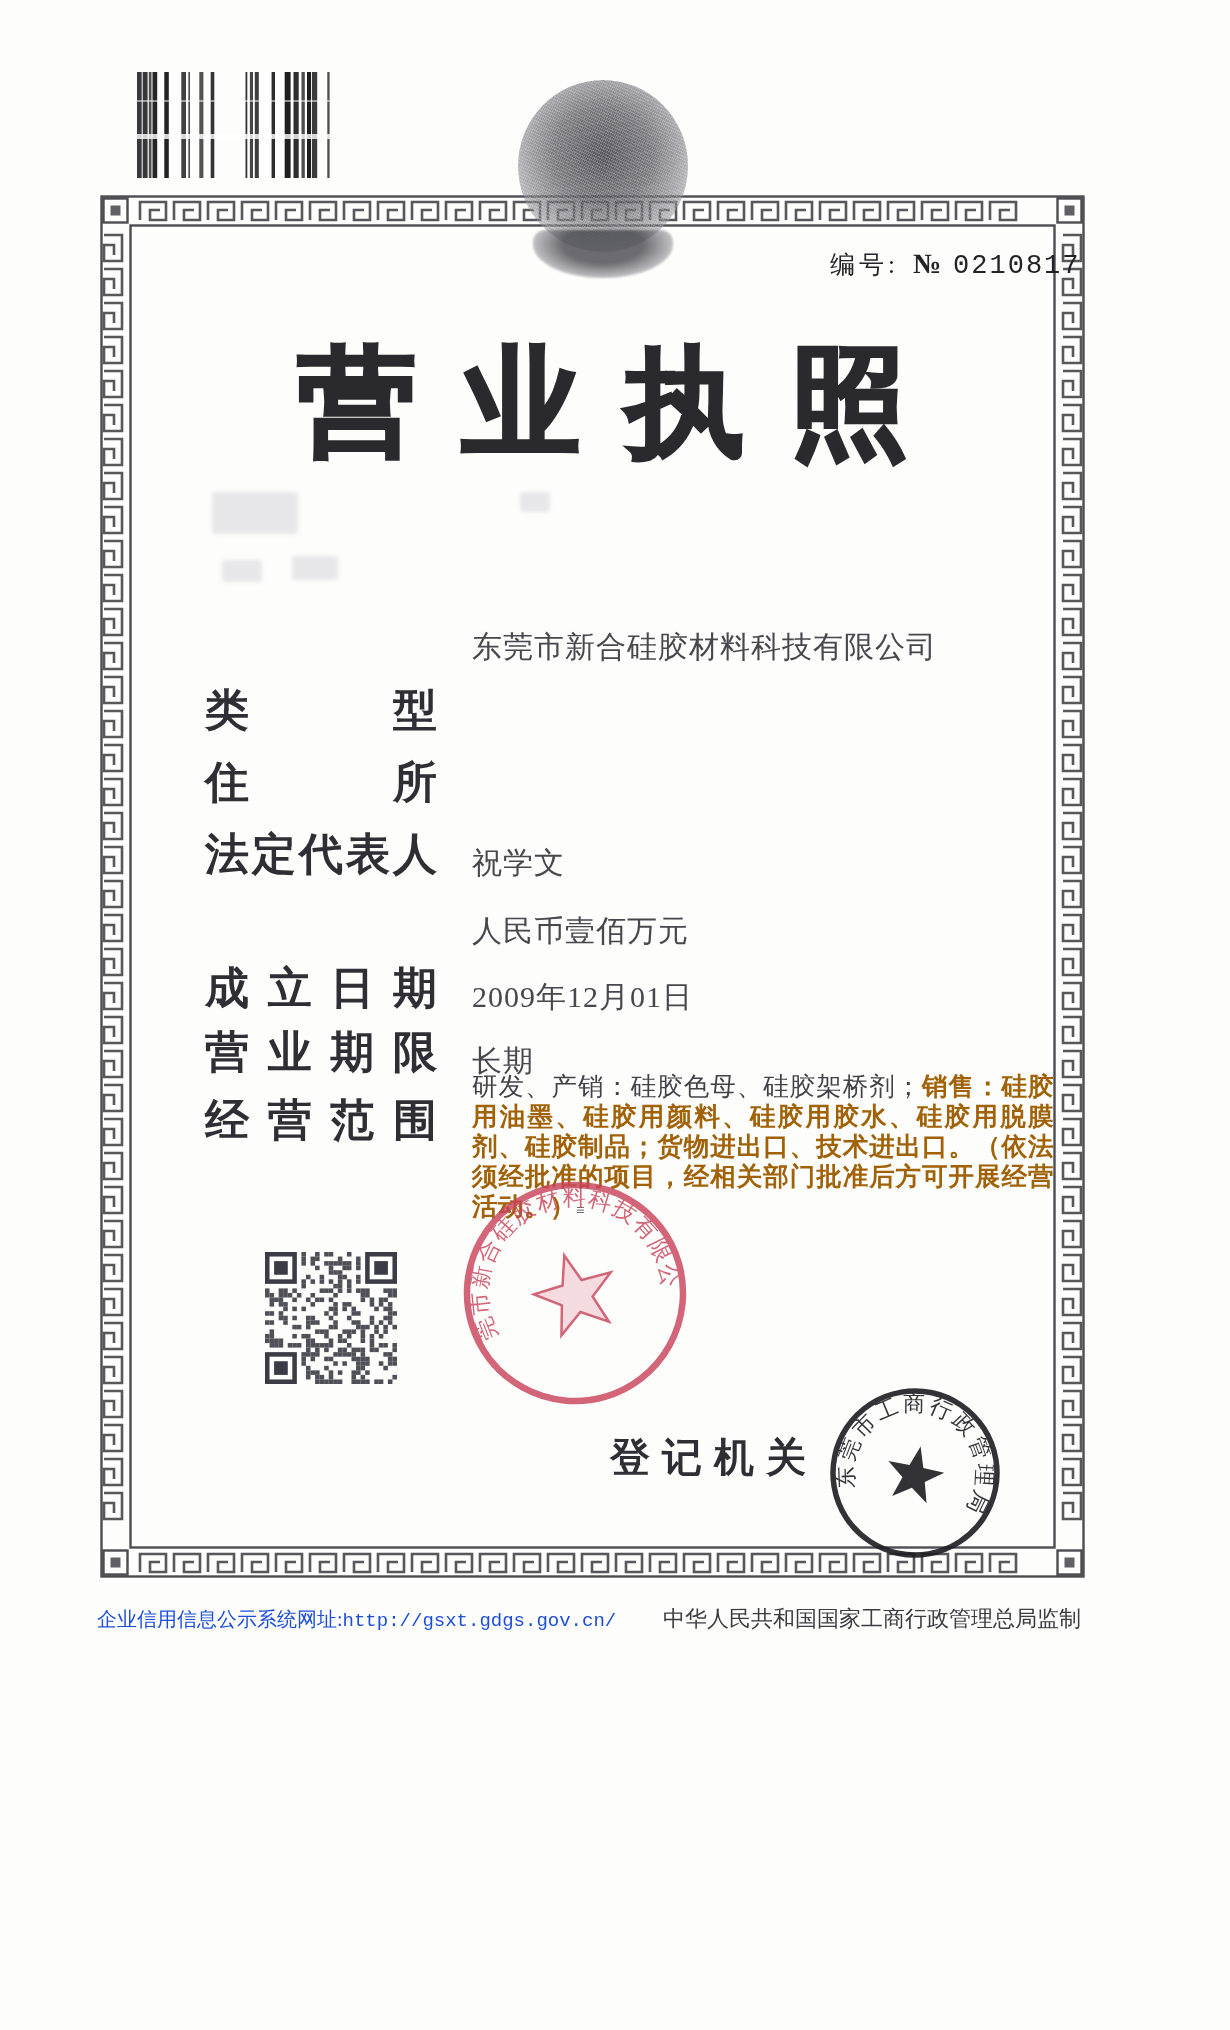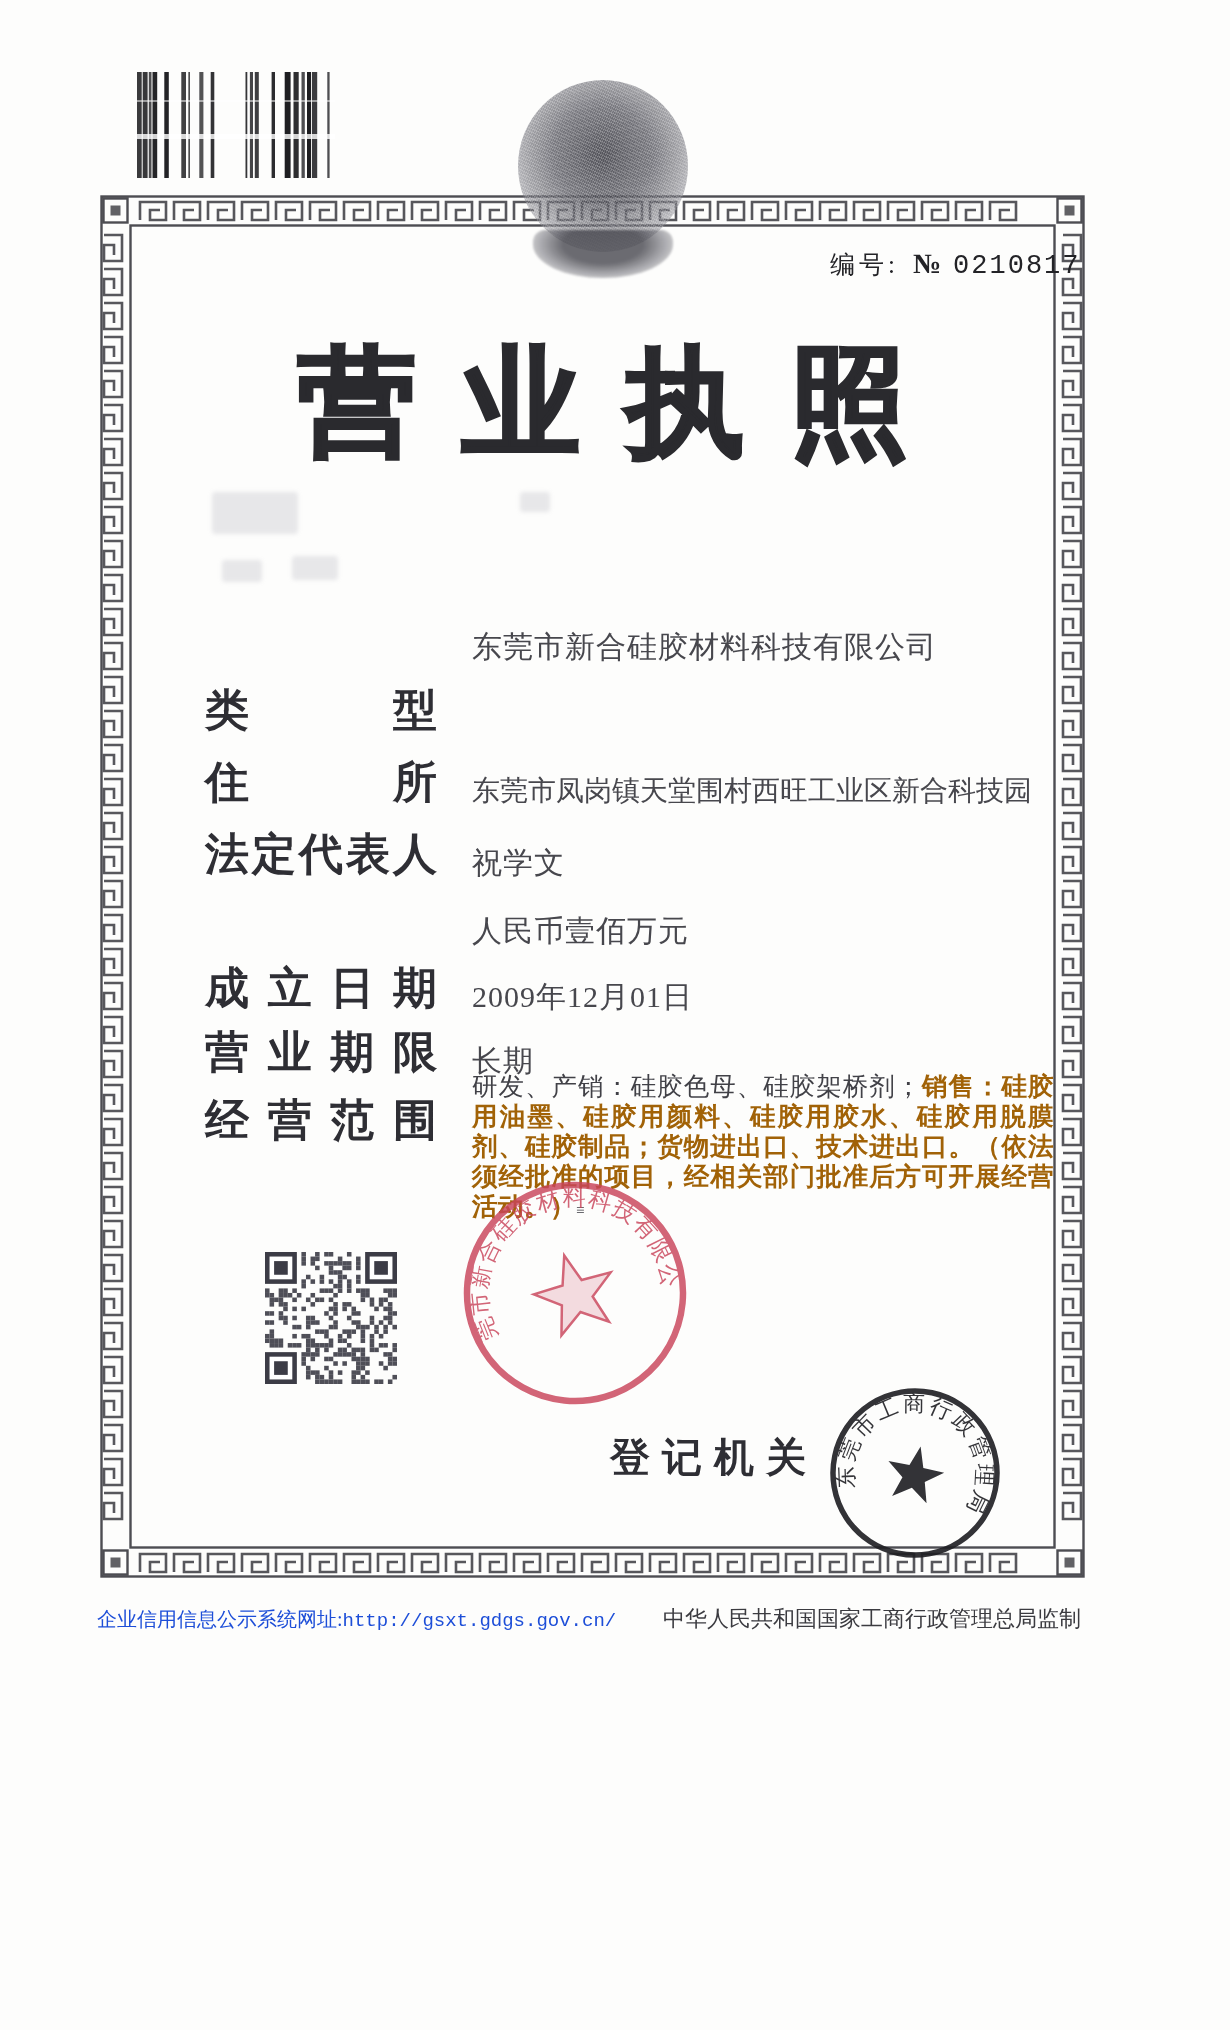--- a/index.html
+++ b/index.html
@@ -257,21 +257,20 @@
   </div>
 
   <div class="license-title">营业执照</div>
 
 
   <div class="field-value" style="top:627px">东莞市新合硅胶材料科技有限公司</div>
 
   <div class="field-label" style="top:688px">类型</div>
 
   <div class="field-label" style="top:760px">住所</div>
-  <div class="field-value long" style="top:772px">东莞市凤岗镇天堂围村西旺工业区新合科技园</div>
 
   <div class="field-label" style="top:832px">法定代表人</div>
   <div class="field-value" style="top:843px">祝学文</div>
 
   <div class="field-value" style="top:911px">人民币壹佰万元</div>
 
   <div class="field-label" style="top:966px">成立日期</div>
   <div class="field-value" style="top:977px">2009年12月01日</div>
 
   <div class="field-label" style="top:1030px">营业期限</div>

